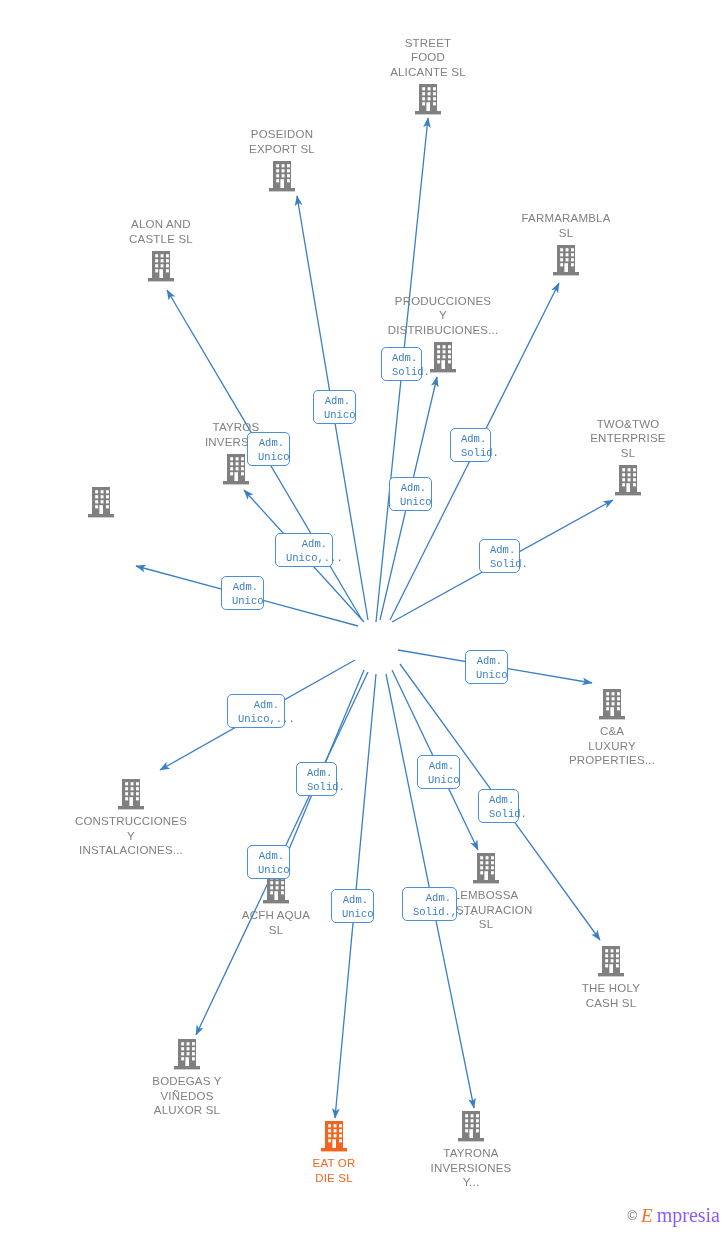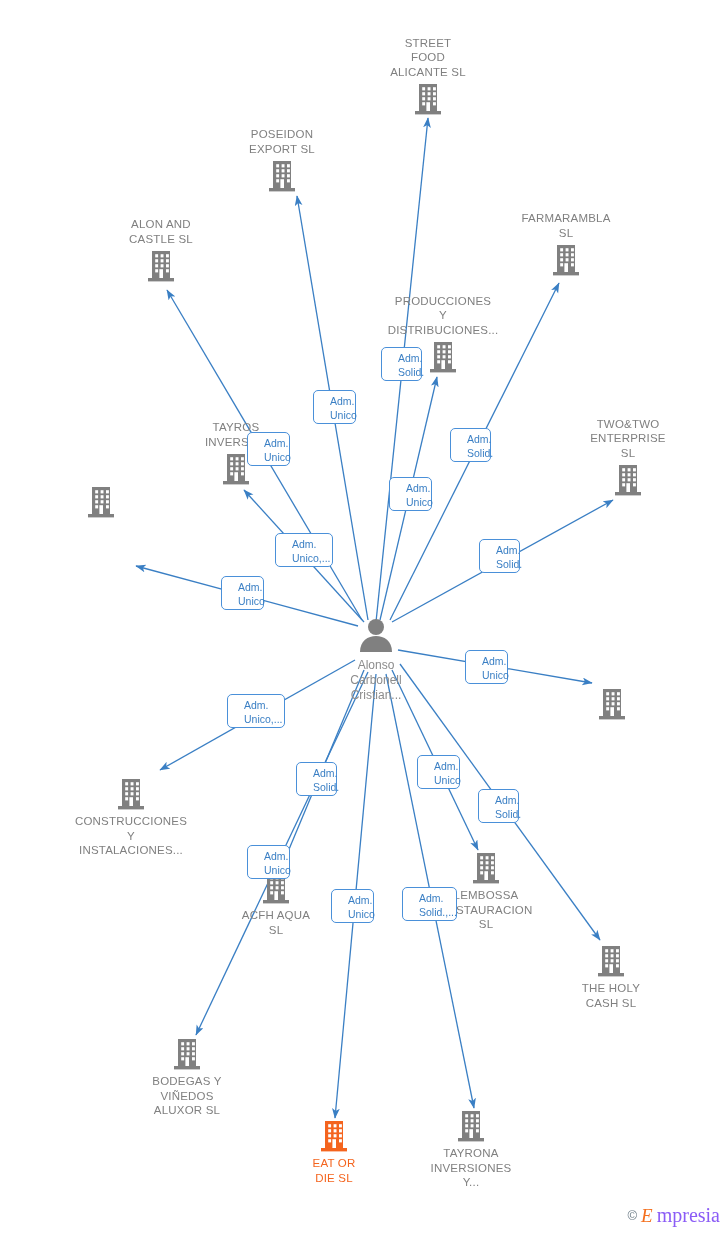--- a/index.html
+++ b/index.html
@@ -48,23 +48,24 @@
 
   .badge {
     position: absolute;
     box-sizing: border-box;
     border: 1.3px solid #4a90d9;
     border-radius: 5px;
     background: #ffffff;
     color: #3a7fc4;
     font-size: 10.5px;
     line-height: 14px;
-    text-align: left;
-    padding: 3px 5px 4px 16px;
+    text-align: right;
+    padding: 3px 5px 4px 10px;
     white-space: pre-line;
+    font-family: Liberation Mono, monospace;
   }
   .center-node {
     position: absolute;
     width: 120px;
     margin-left: -60px;
     text-align: center;
     color: #8c8c8c;
     font-size: 12px;
     line-height: 15px;
   }
@@ -301,20 +302,23 @@
             <rect x="9.2" y="10.2" width="2.9" height="3.2" fill="#ffffff"></rect>
             <rect x="14.6" y="10.2" width="2.9" height="3.2" fill="#ffffff"></rect>
             <rect x="20" y="10.2" width="2.9" height="3.2" fill="#ffffff"></rect>
             <rect x="9.2" y="15.2" width="2.9" height="3.2" fill="#ffffff"></rect>
             <rect x="14.6" y="15.2" width="2.9" height="3.2" fill="#ffffff"></rect>
             <rect x="20" y="15.2" width="2.9" height="3.2" fill="#ffffff"></rect>
             <rect x="9.2" y="20.2" width="2.9" height="3.2" fill="#ffffff"></rect>
             <rect x="20" y="20.2" width="2.9" height="3.2" fill="#ffffff"></rect>
             <rect x="13.4" y="20.2" width="3.6" height="8.8" fill="#ffffff"></rect>
           </svg></span>
+        <span class="label" style="color: rgb(128, 128, 128);">C&amp;A
+LUXURY
+PROPERTIES...</span>
       </div>
       <div class="node label-below" style="left: 131px; top: 777px;">
         <span class="glyph"><svg width="30" height="34" viewBox="0 0 30 34">
             <path d="M6,2 H24 V29 H6 Z" fill="#808080"></path>
             <rect x="2" y="29" width="26" height="3.4" fill="#808080"></rect>
             <rect x="9.2" y="5.2" width="2.9" height="3.2" fill="#ffffff"></rect>
             <rect x="14.6" y="5.2" width="2.9" height="3.2" fill="#ffffff"></rect>
             <rect x="20" y="5.2" width="2.9" height="3.2" fill="#ffffff"></rect>
             <rect x="9.2" y="10.2" width="2.9" height="3.2" fill="#ffffff"></rect>
             <rect x="14.6" y="10.2" width="2.9" height="3.2" fill="#ffffff"></rect>
@@ -482,31 +486,20 @@
       <div class="badge" style="left: 478px; top: 789px; width: 41px; height: 34px;">Adm.
 Solid.</div>
       <div class="badge" style="left: 247px; top: 845px; width: 43px; height: 34px;">Adm.
 Unico</div>
       <div class="badge" style="left: 331px; top: 889px; width: 43px; height: 34px;">Adm.
 Unico</div>
       <div class="badge" style="left: 402px; top: 887px; width: 55px; height: 34px;">Adm.
 Solid.,...</div>
     </div>
 
-  <div class="center-node" id="center-node" style="left: 376px; top: 618px;">
-    <span class="glyph">
-      <svg width="42" height="34" viewBox="0 0 42 34">
-        <circle cx="21" cy="9" r="8" fill="#808080"></circle>
-        <path d="M5,34 C5,22.5 13,18 21,18 C29,18 37,22.5 37,34 Z" fill="#808080"></path>
-      </svg>
-    </span>
-    <span class="label">Alonso
-Carbonell
-Cristian...</span>
-  </div>
 
   <div id="watermark">
     <span class="cmark">©</span>
     <span class="wm-e">E</span>
     <span class="wm-rest">mpresia</span>
   </div>
 
 </div>
 
 </body></html>

